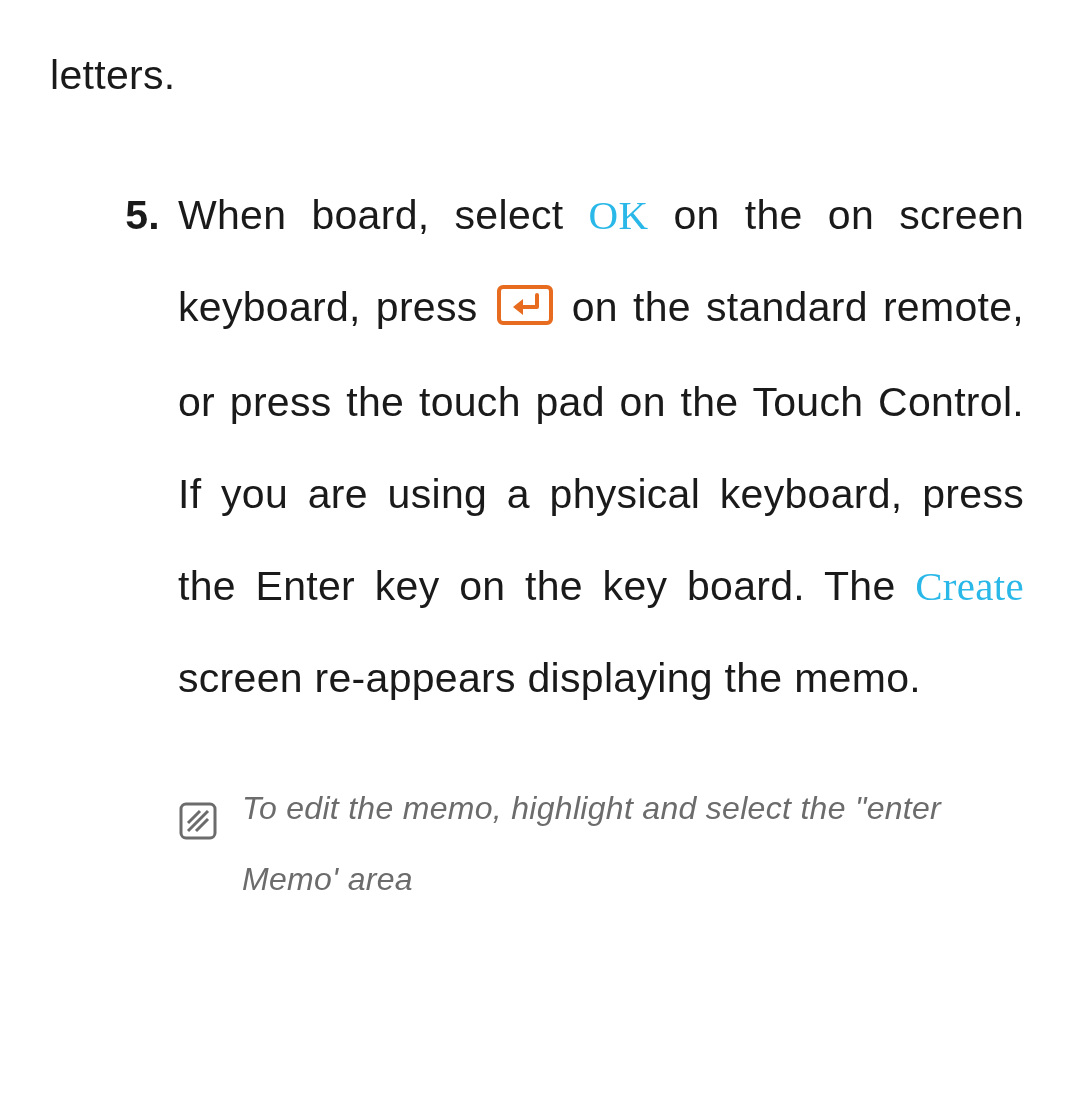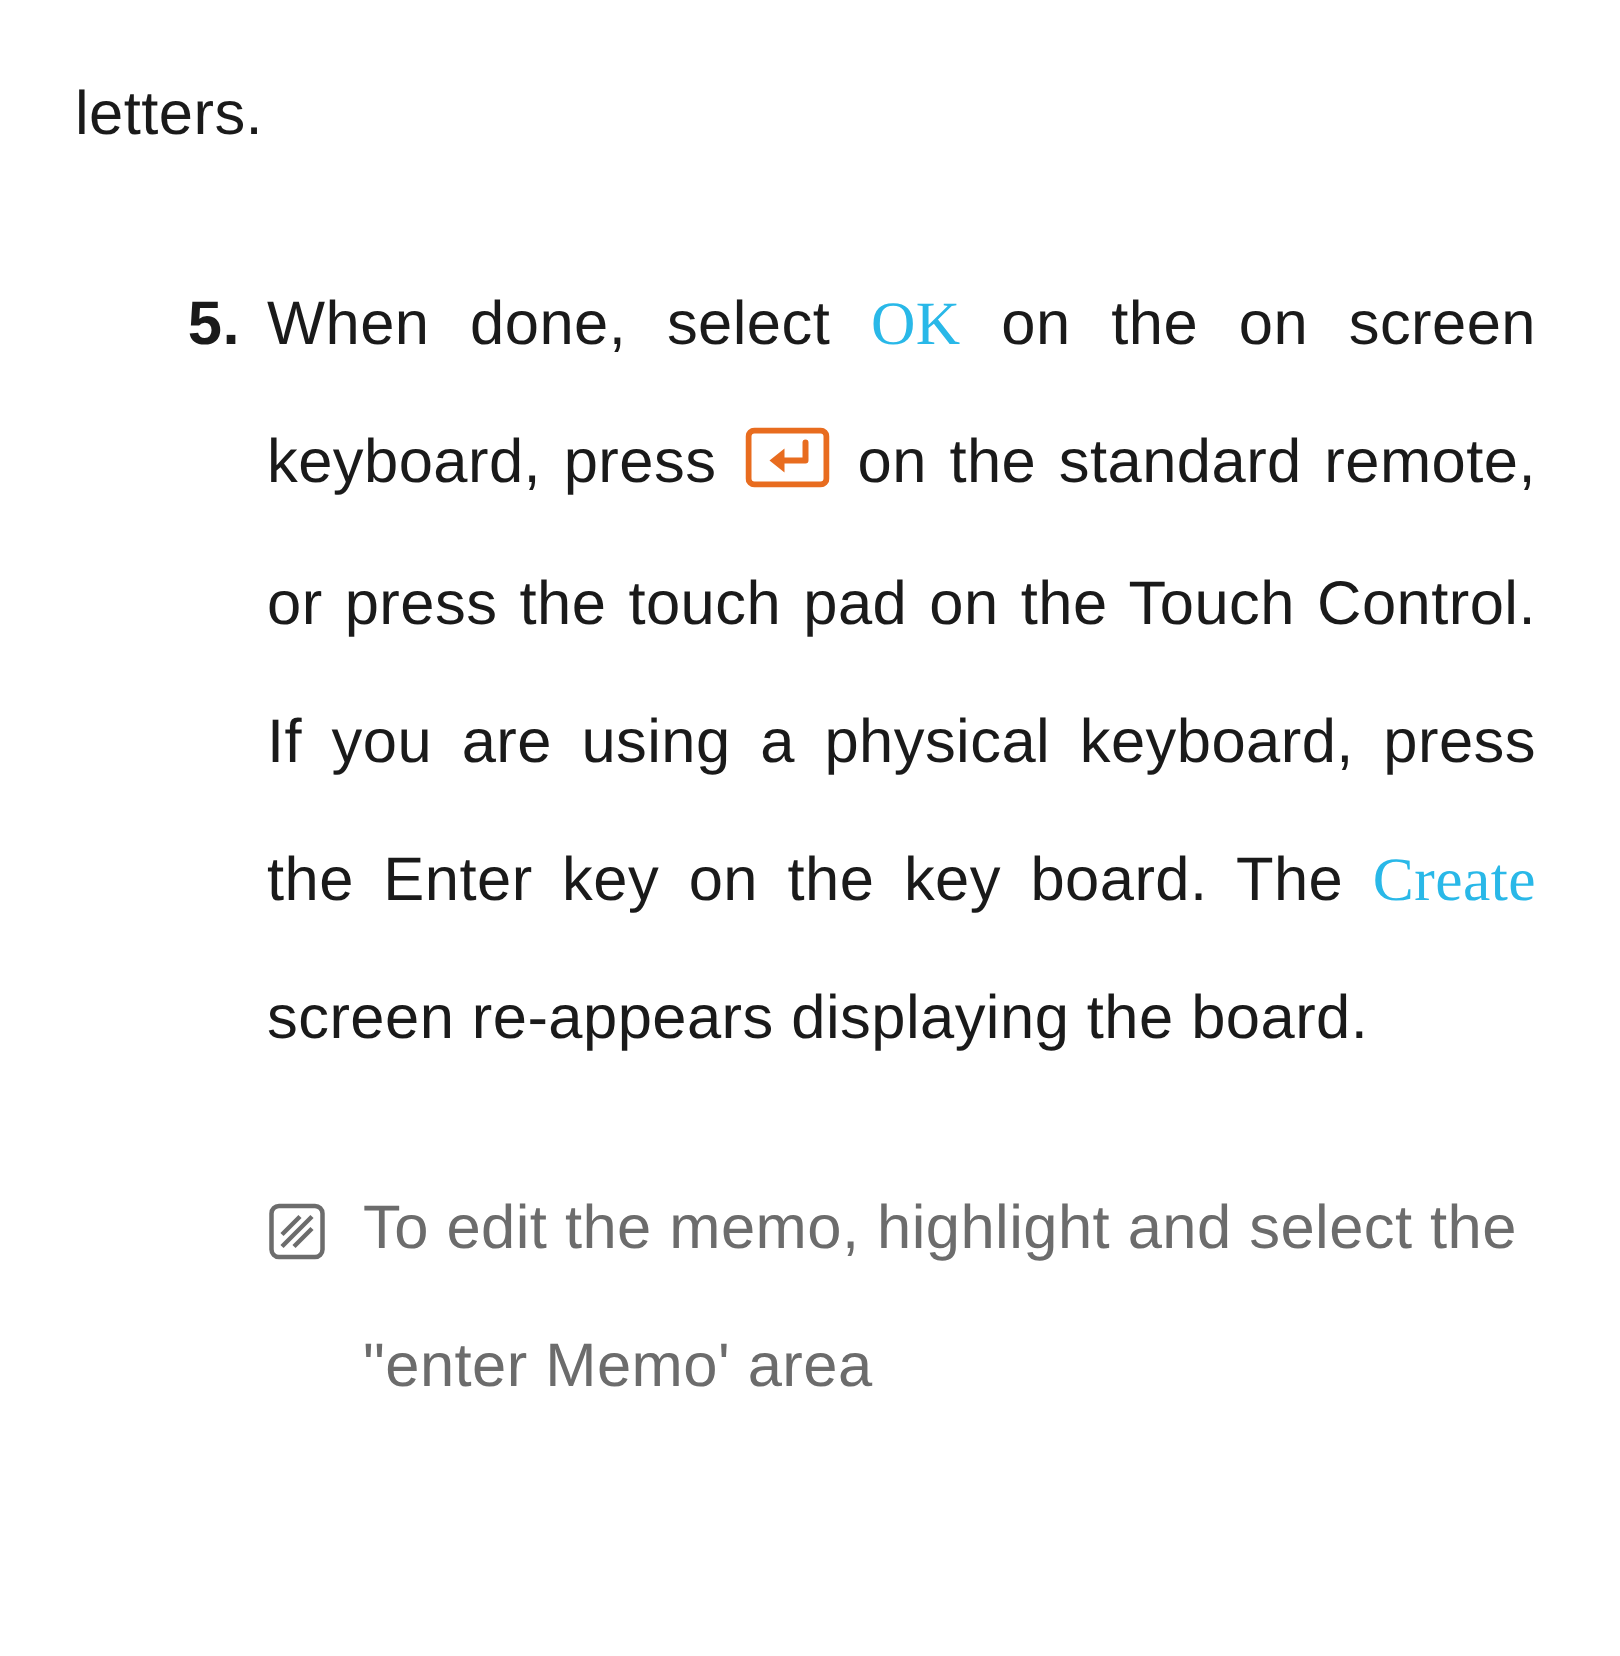--- a/index.html
+++ b/index.html
@@ -69,42 +69,43 @@
       justify-content: flex-start;
       align-items: flex-start;
       padding-top: 28px;
     }
     .note-marker svg {
       width: 40px;
       height: 40px;
     }
     .note-body {
       flex: 1;
-      font-size: 41px;
+      font-size: 32px;
       line-height: 2.24;
       letter-spacing: 0.3px;
+      font-style: italic;
     }
   </style>
 </head>
 <body>
 
 <div class="content">
 
   <div class="fragment-line">
     <span>letters.</span>
   </div>
 
   <div class="step-block">
     <div class="step-marker">5.</div>
     <div class="step-body">
-      <span>When done, select </span><span class="hl-blue">OK</span><span> on the on screen keyboard, press </span><span class="enter-icon"><svg viewBox="0 0 56 40">
+      <span>When board, select </span><span class="hl-blue">OK</span><span> on the on screen keyboard, press </span><span class="enter-icon"><svg viewBox="0 0 56 40">
             <rect x="2" y="2" width="52" height="36" rx="4" ry="4" fill="none" stroke="#e86c1f" stroke-width="4"></rect>
             <path d="M 40 10 L 40 22 L 20 22" fill="none" stroke="#e86c1f" stroke-width="4" stroke-linecap="round" stroke-linejoin="round"></path>
             <path d="M 26 14 L 16 22 L 26 30 Z" fill="#e86c1f"></path>
-          </svg></span><span> on the standard remote, or press the touch pad on the Touch Control. If you are using a physical keyboard, press the Enter key on the key board. The </span><span class="hl-blue">Create</span><span> screen re-appears displaying the board.</span>
+          </svg></span><span> on the standard remote, or press the touch pad on the Touch Control. If you are using a physical keyboard, press the Enter key on the key board. The </span><span class="hl-blue">Create</span><span> screen re-appears displaying the memo.</span>
     </div>
   </div>
 
   <div class="note-block">
     <div class="note-marker">
       <svg viewBox="0 0 40 40">
         <rect x="3" y="3" width="34" height="34" rx="5" ry="5" fill="none" stroke="#6c6c6c" stroke-width="3"></rect>
         <line x1="10" y1="30" x2="30" y2="10" stroke="#6c6c6c" stroke-width="3"></line>
         <line x1="10" y1="22" x2="22" y2="10" stroke="#6c6c6c" stroke-width="3"></line>
         <line x1="18" y1="30" x2="30" y2="18" stroke="#6c6c6c" stroke-width="3"></line>

